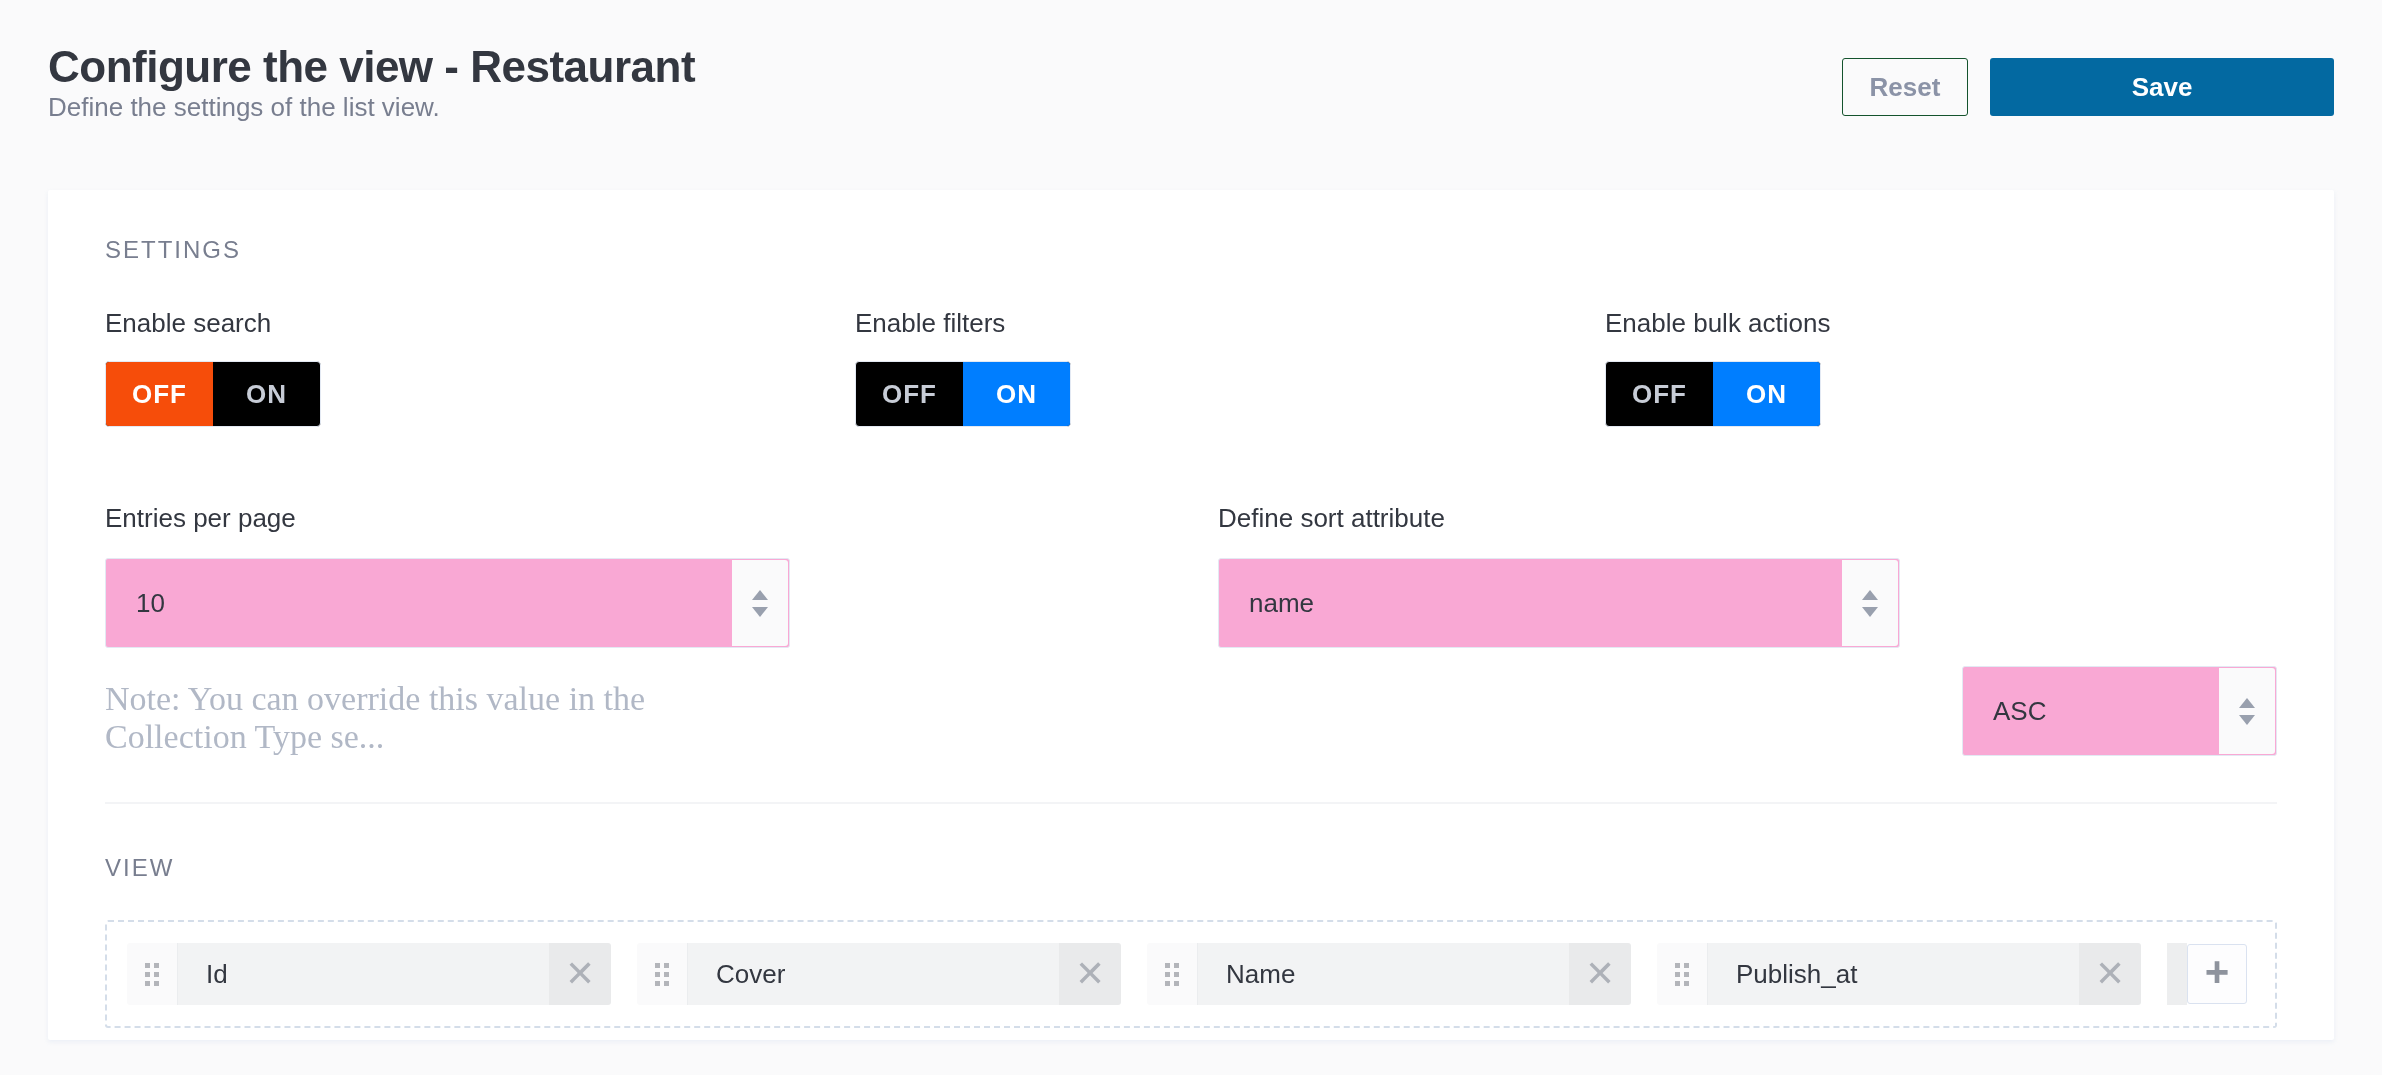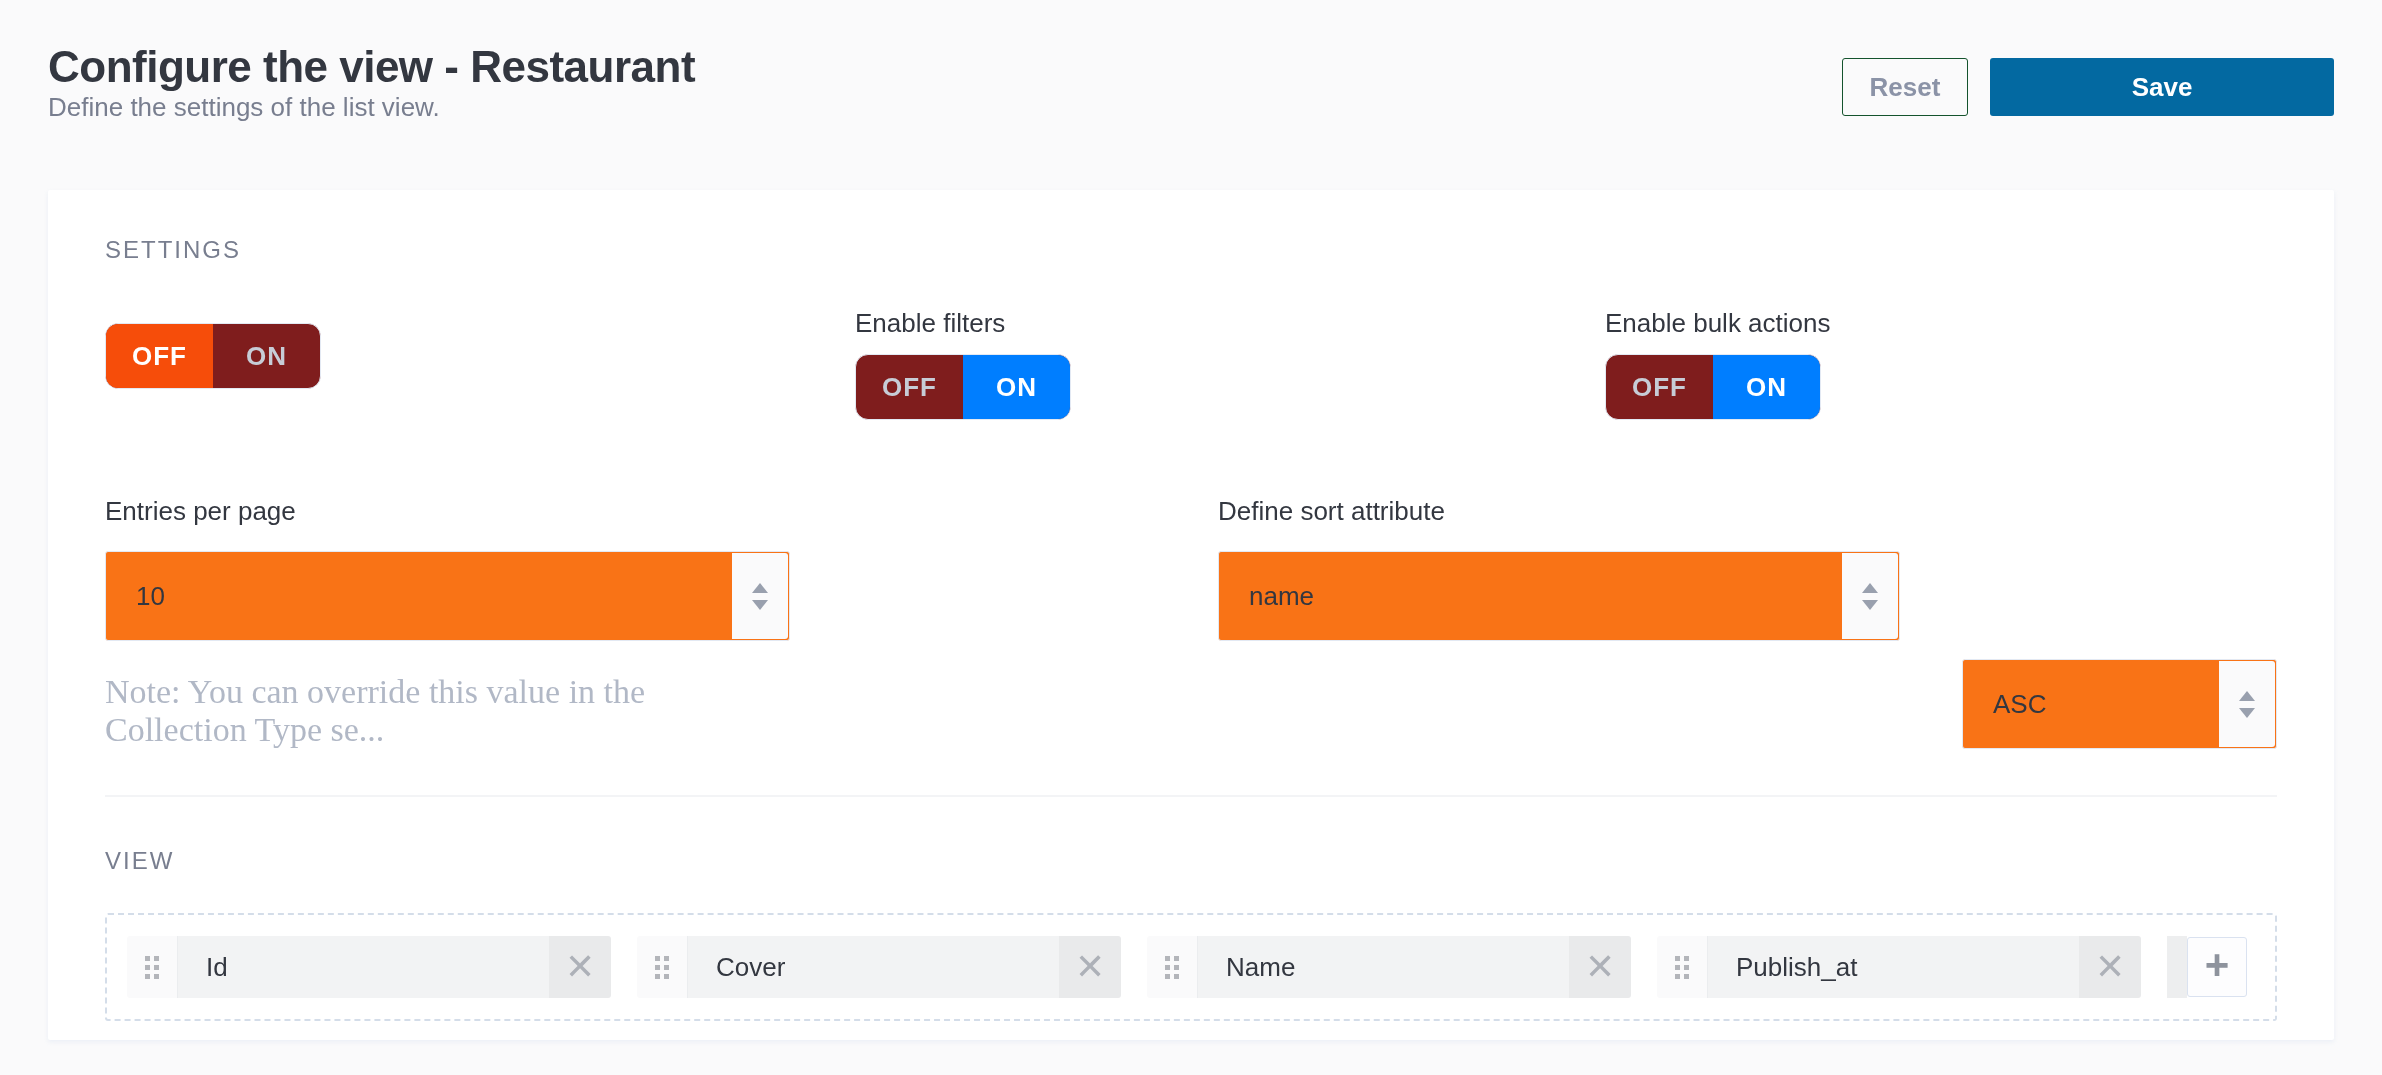--- a/index.html
+++ b/index.html
@@ -24,37 +24,37 @@
   .card { margin:0 48px; background:#FFFFFF; border-radius:2px;
     box-shadow:0 2px 4px rgba(227,233,245,0.65); padding:46px 57px 76px 57px;
     height:850px; }
   .section-title { font-size:24px; font-weight:normal; letter-spacing:2px;
     color:#787E8F; }
 
   
   .toggles-row { display:flex; margin-top:44px; }
   .toggle-col { width:750px; flex:none; }
   .field-label { font-size:26px; font-weight:500; color:#333740; display:block; }
-  .toggle { margin-top:15px; display:inline-flex; height:66px; border:1px solid #E3E9F3;
-    border-radius:13px; overflow:hidden; background:#7f1d1d; }
+  .toggle { margin-top:22px; display:inline-flex; height:66px; border:1px solid #E3E9F3;
+    border-radius:4px; overflow:hidden; background:#000000; }
   .toggle-seg { width:107px; height:100%; display:flex; align-items:center;
     justify-content:center; font-size:26px; font-weight:bold; letter-spacing:1px;
     color:#C7CCD6; background:transparent; border:none; cursor:pointer;
     font-family:"Liberation Sans", sans-serif; }
   .toggle-seg.active-off { background:#F64D0A; color:#FFFFFF; }
   .toggle-seg.active-on  { background:#007EFF; color:#FFFFFF; }
 
   
   .selects-row { display:flex; margin-top:76px; align-items:stretch; }
   .sel-col1 { width:685px; flex:none; }
   .sel-col2 { width:682px; flex:none; margin-left:428px; }
   .sel-col3 { width:315px; flex:none; margin-left:62px; display:flex;
     flex-direction:column; justify-content:flex-end; }
   .select { margin-top:24px; position:relative; height:90px; border:1px solid #E3E9F3;
-    border-radius:3px; background:#f97316; display:flex; align-items:center;
+    border-radius:3px; background:#f9a8d4; display:flex; align-items:center;
     padding-left:30px; font-size:26px; color:#333740; cursor:pointer; }
   .select .spin { position:absolute; top:1px; right:1px; bottom:1px; width:56px;
     background:#FAFAFB; border-radius:0 3px 3px 0; display:flex; flex-direction:column;
     align-items:center; justify-content:center; gap:7px; }
   .arr-up { width:0; height:0; border-left:8px solid transparent;
     border-right:8px solid transparent; border-bottom:10px solid #99A0AE; }
   .arr-down { width:0; height:0; border-left:8px solid transparent;
     border-right:8px solid transparent; border-top:10px solid #99A0AE; }
   .note { margin-top:32px; font-size:34px; color:#B1B8C6;font-family:Liberation Serif, serif; }
 
@@ -97,20 +97,21 @@
     <button class="btn btn-save">Save</button>
   </div>
 </div>
 
 <div class="card">
 
   <div class="section-title">SETTINGS</div>
 
   <div class="toggles-row">
     <div class="toggle-col">
+      <span class="field-label">Enable search</span>
       <div class="toggle">
         <button class="toggle-seg active-off">OFF</button>
         <button class="toggle-seg">ON</button>
       </div>
     </div>
     <div class="toggle-col">
       <span class="field-label">Enable filters</span>
       <div class="toggle">
         <button class="toggle-seg">OFF</button>
         <button class="toggle-seg active-on">ON</button>

